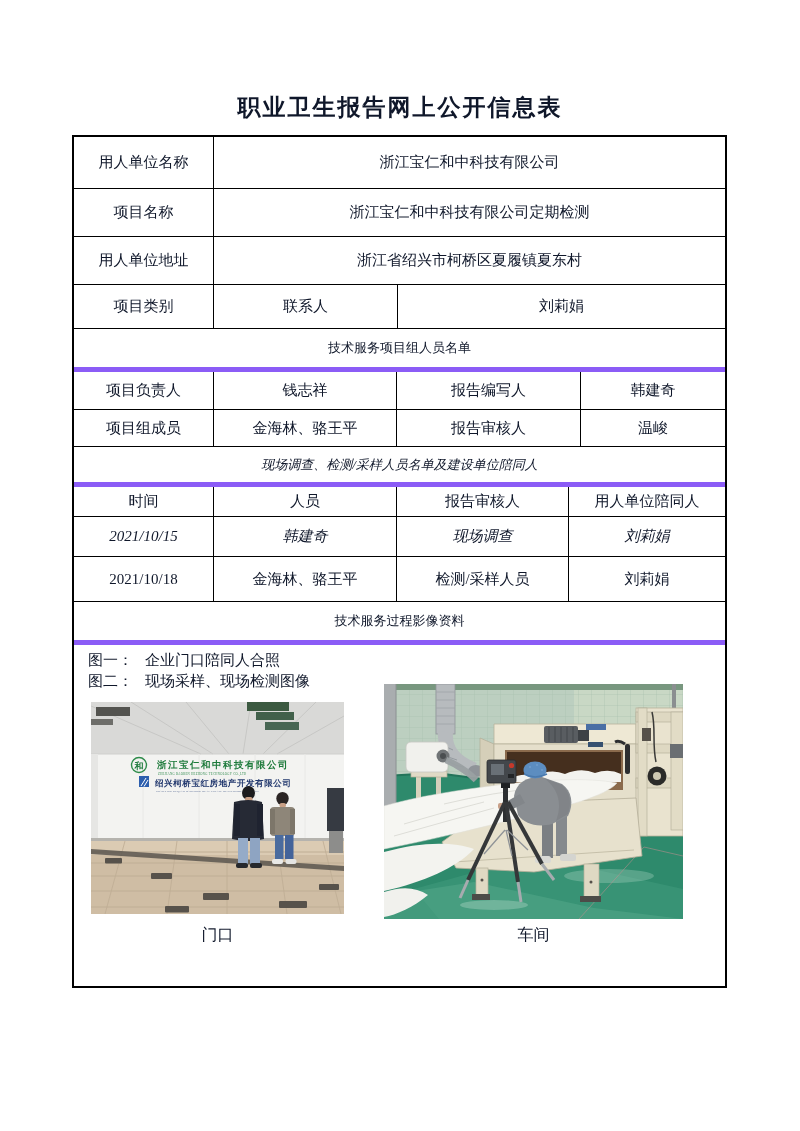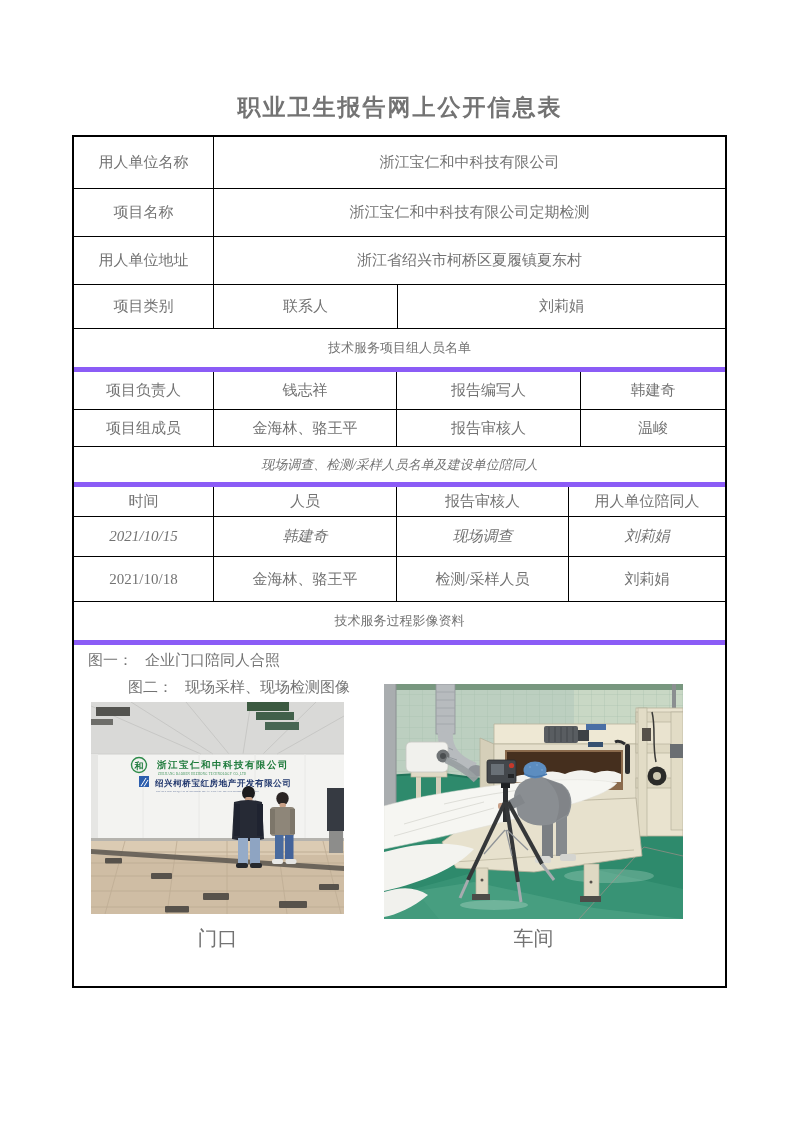--- a/index.html
+++ b/index.html
@@ -1,17 +1,17 @@
 <!DOCTYPE html>
 <html><head>
 <meta charset="utf-8">
 <style>
   html,body{margin:0;padding:0;background:#ffffff;}
   .page{position:relative;width:800px;height:1131px;background:#ffffff;overflow:hidden;
-        font-family:"Liberation Serif","DejaVu Serif",serif;color:#737373;}
+        font-family:"Liberation Serif","DejaVu Serif",serif;color:#0f172a;}
   .doc-title{position:absolute;top:92px;left:0;width:800px;text-align:center;
              font-size:23px;font-weight:bold;letter-spacing:2px;}
   .doc-table{position:absolute;left:72px;top:135px;width:655px;height:853px;
              border:2px solid #000;box-sizing:border-box;background:#fff;}
   .tr{display:flex;box-sizing:border-box;border-bottom:1px solid #000;}
   .tr:last-child{border-bottom:none;}
   .td{display:flex;align-items:center;justify-content:center;text-align:center;
       box-sizing:border-box;border-right:1px solid #000;font-size:15px;line-height:1.25;}
   .td:last-child{border-right:none;}
   .w140{width:140px;flex:0 0 140px;}
@@ -19,25 +19,25 @@
   .w184{width:184px;flex:0 0 184px;}
   .w172{width:172px;flex:0 0 172px;}
   .grow{flex:1 1 auto;}
   .h52{height:52px;} .h48{height:48px;} .h44{height:44px;} .h43{height:43px;}
   .h40{height:40px;font-style:italic;} .h38{height:38px;} .h37{height:37px;} .h30{height:30px;} .h45{height:45px;}
   .span-row{display:flex;align-items:center;justify-content:center;text-align:center;
             box-sizing:border-box;border-bottom:5px solid #8b5cf6;font-size:13px;}
   .media-row{position:relative;height:340px;border-bottom:none;box-sizing:border-box;}
   .fig-line{position:absolute;left:14px;font-size:15px;white-space:nowrap;}
   .fig-line .fig-label{margin-right:12px;}
-  .fig1{top:6px;} .fig2{top:33px;margin-left:40px;}
+  .fig1{top:6px;} .fig2{top:27px;}
   .photo{position:absolute;overflow:hidden;background:#eee;}
   .photo1{left:17px;top:57px;width:253px;height:212px;}
   .photo2{left:310px;top:39px;width:299px;height:235px;}
-  .photo-caption{position:absolute;top:280px;text-align:center;font-size:20px;}
+  .photo-caption{position:absolute;top:280px;text-align:center;font-size:16px;}
   .cap1{left:17px;width:253px;}
   .cap2{left:310px;width:299px;}
   svg{display:block;}
 </style>
 </head>
 <body>
 
 <div class="page">
 
   <div class="doc-title">职业卫生报告网上公开信息表</div>

